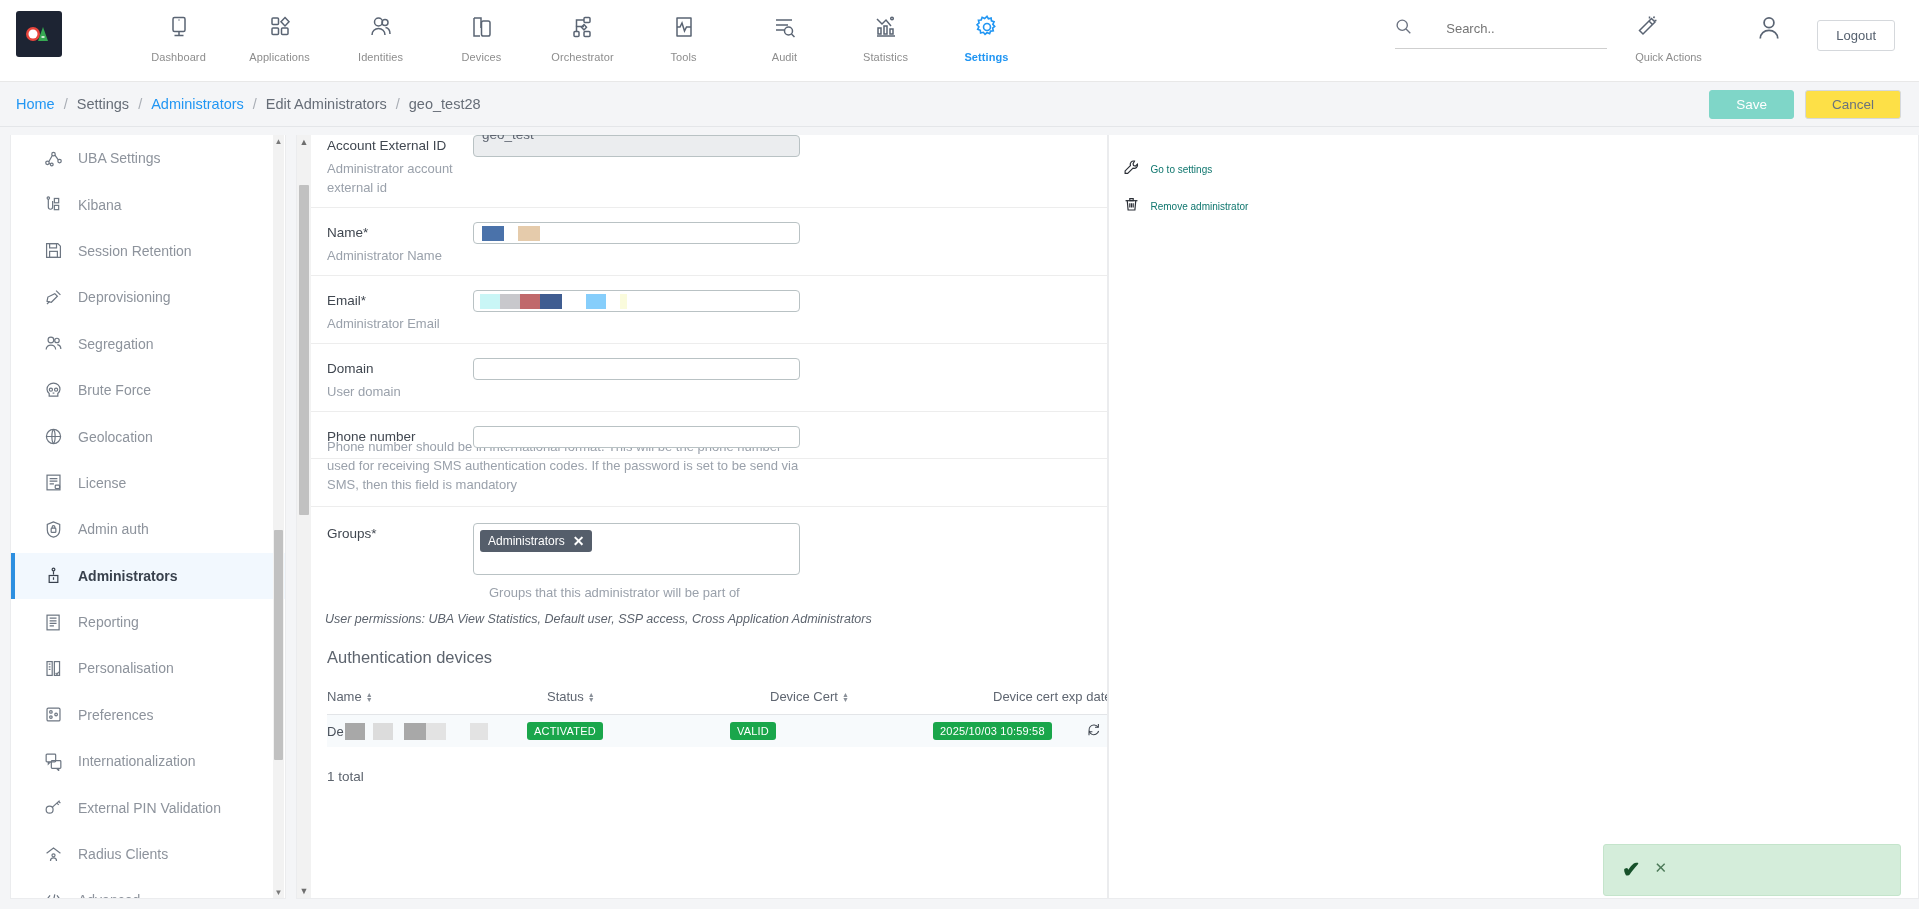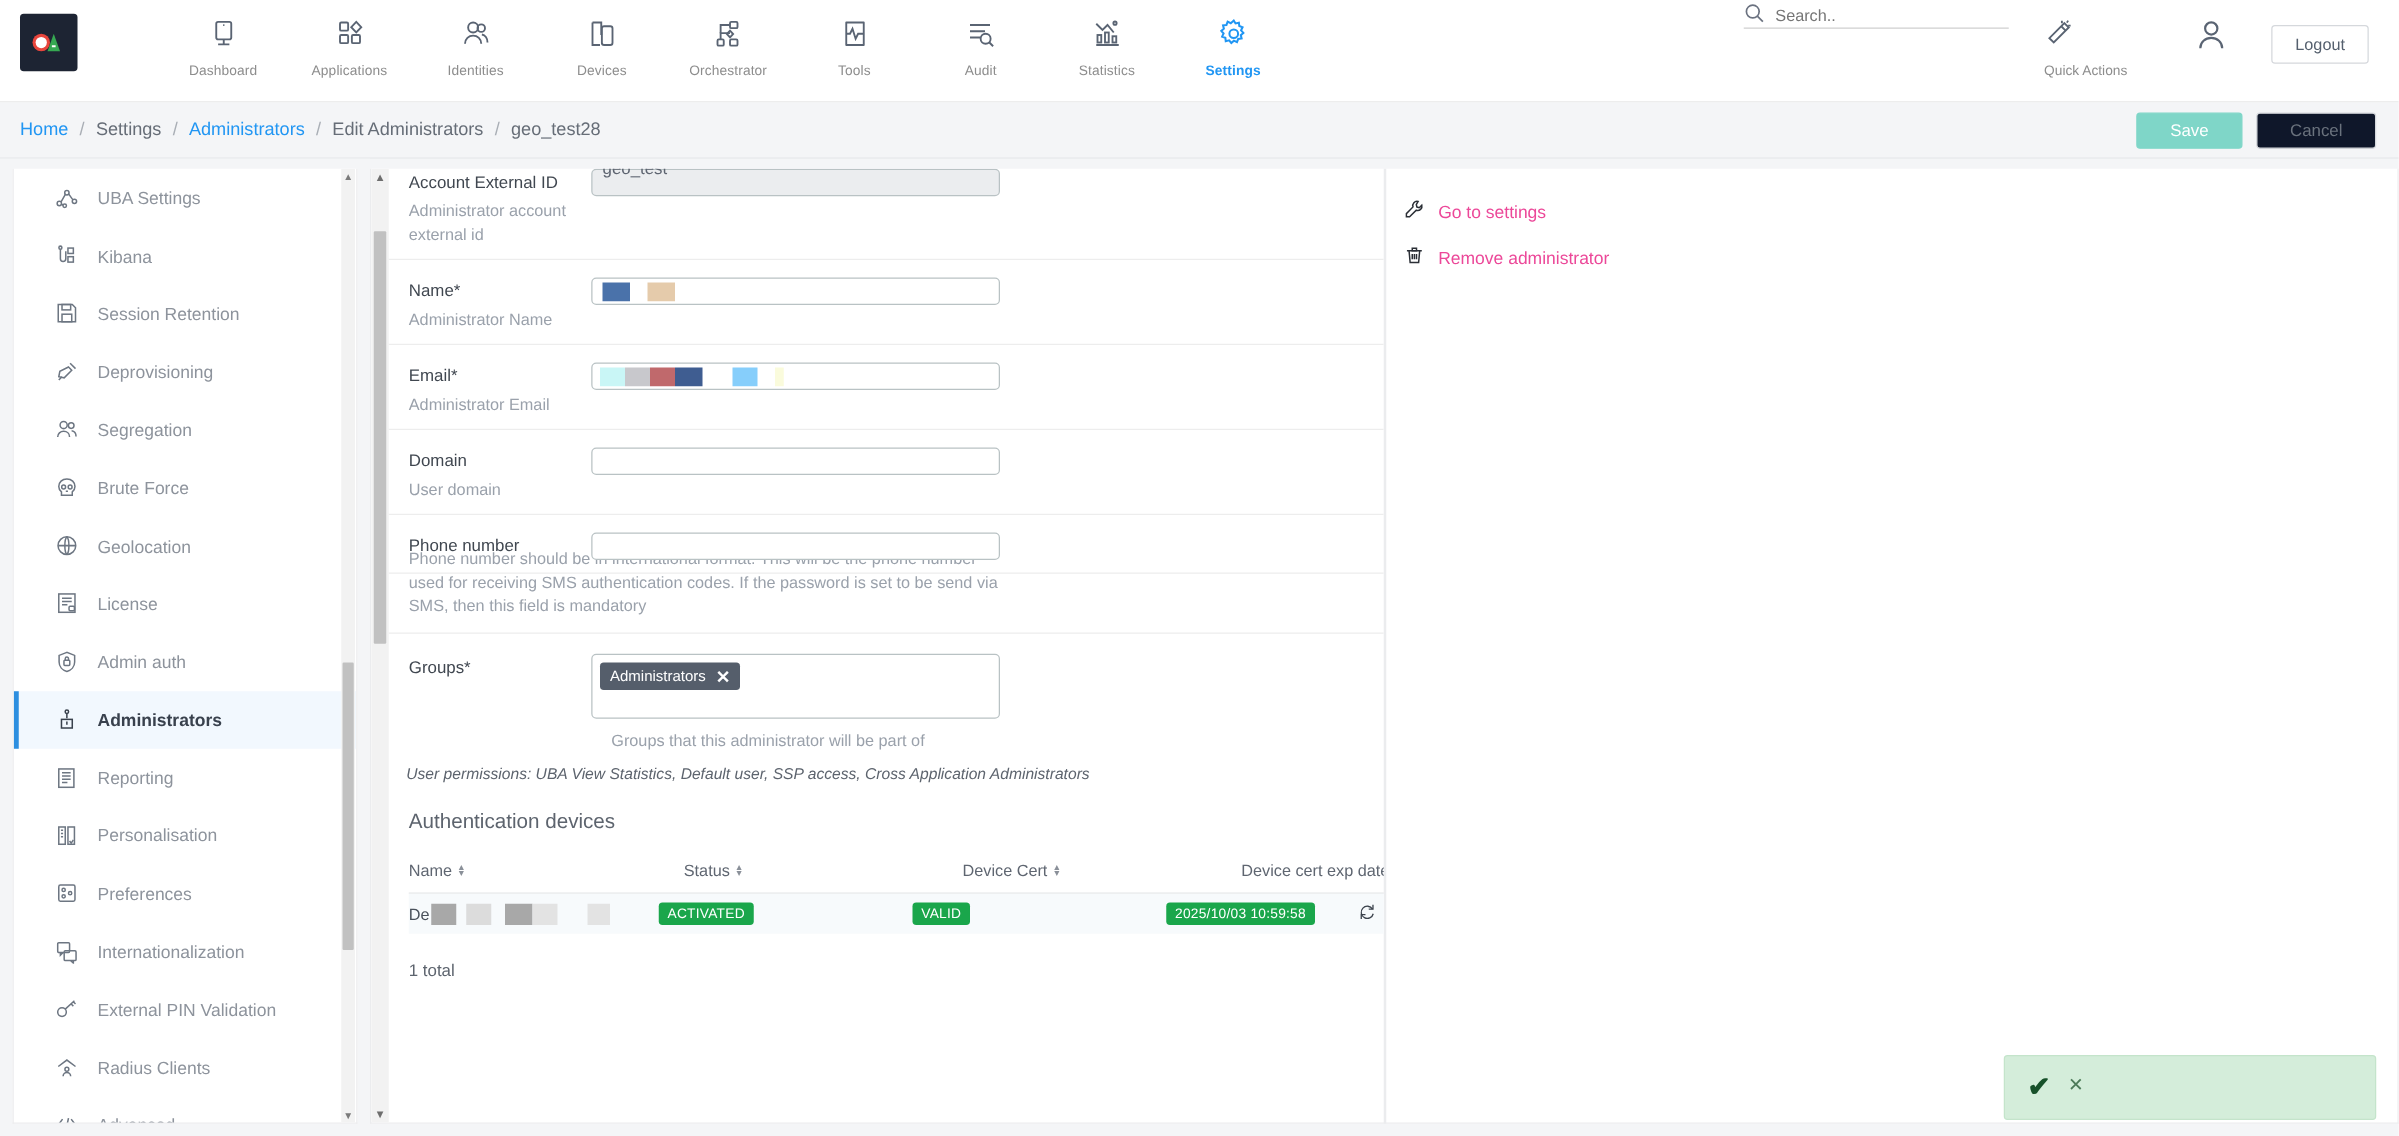--- a/index.html
+++ b/index.html
@@ -44,24 +44,24 @@
   }
   .navitem.active .lbl{color:#2196f3;font-weight:bold;}
   .navitem svg{stroke:#5a6473;fill:none;stroke-width:1.5;}
   .navitem.active svg{stroke:#2196f3;}
 
   .nav-right{
     position:absolute; right:0; top:0; height:82px;
     display:flex;align-items:flex-start;
   }
   .searchbox{
-    margin-top:2px;
-    display:flex;align-items:center;gap:6px;
+    margin-top:18px;
+    display:flex;align-items:center;gap:32px;
     border-bottom:1px solid #cfcfcf;
-    width:212px;padding-bottom:0;
+    width:212px;padding-bottom:10px;
   }
   .searchbox .sicon svg{stroke:#6b7280;fill:none;stroke-width:1.6;}
   .searchbox input{
     border:0;outline:0;background:transparent;font-size:13px;
     color:#9aa0a6;font-family:"Liberation Sans",sans-serif;width:150px;
   }
   .qa{
     width:96px;padding-top:11px;margin-left:28px;
     display:flex;flex-direction:column;align-items:flex-start;cursor:pointer;
   }
@@ -86,21 +86,21 @@
   .crumbs{margin-left:16px;display:flex;align-items:center;font-size:14.5px;}
   .crumbs .c{color:#666d77;}
   .crumbs .c.link{color:#2196f3;cursor:pointer;}
   .crumbs .sep{margin:0 9px;color:#a9aeb5;}
   .crumbbtns{position:absolute;right:18px;display:flex;gap:11px;}
   .btn{
     border-radius:3px;padding:6px 26px;font-size:13.5px;cursor:pointer;
     font-family:"Liberation Sans",sans-serif;border:1px solid transparent;
   }
   .btn-save{background:#7fd6c8;color:#ffffff;border-color:#7fd6c8;}
-  .btn-cancel{background:#0f172a;color:#6a727d;border-color:#d5d8dc;}
+  .btn-cancel{background:#fde047;color:#6a727d;border-color:#d5d8dc;}
 
   
   .page{display:flex;height:782px;width:100%;background:#f4f5f7;position:relative;}
 
   
   .sidebar{
     width:296px;flex:0 0 296px;background:#f4f5f7;
     padding:8px 10px 10px 10px;position:relative;
   }
   .sidecard{
@@ -209,21 +209,21 @@
     width:auto;flex:1;padding:8px 0 0 0;min-width:0;
   }
   .rightcard{
     background:#fff;height:764px;border:1px solid #ebecee;border-top:none;
     padding:24px 0 0 14px;
   }
   .raction{
     display:flex;align-items:center;gap:11px;margin-bottom:17px;cursor:pointer;
   }
   .raction svg{stroke:#2b2f36;fill:none;stroke-width:1.4;}
-  .raction .rlbl{color:#ec4899;font-size:14px;}
+  .raction .rlbl{color:#0f766e;font-size:10px;}
 
   
   .toast{
     position:absolute;right:18px;bottom:13px;width:298px;
     background:#d4edda;border:1px solid #c4e4cb;border-radius:3px;
     display:flex;align-items:center;gap:14px;padding:14px 14px 14px 18px;
   }
   .toast .check{color:#17512a;font-size:22px;line-height:1;font-weight:bold;}
   .toast .tmsg{color:#1d5c31;font-size:14px;line-height:21px;flex:1;}
   .toast .tclose{color:#4d7a59;font-size:15px;cursor:pointer;align-self:flex-start;}

